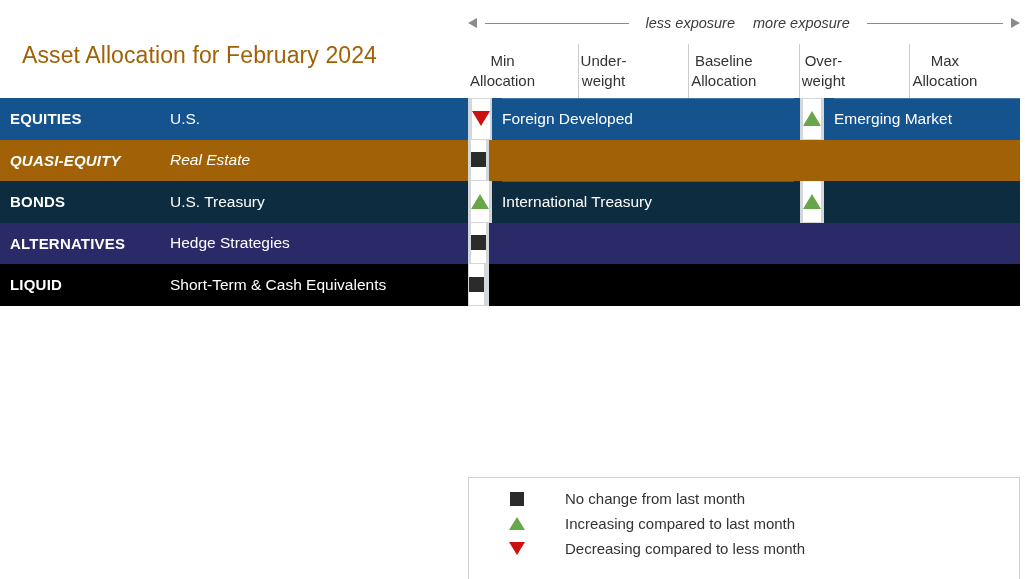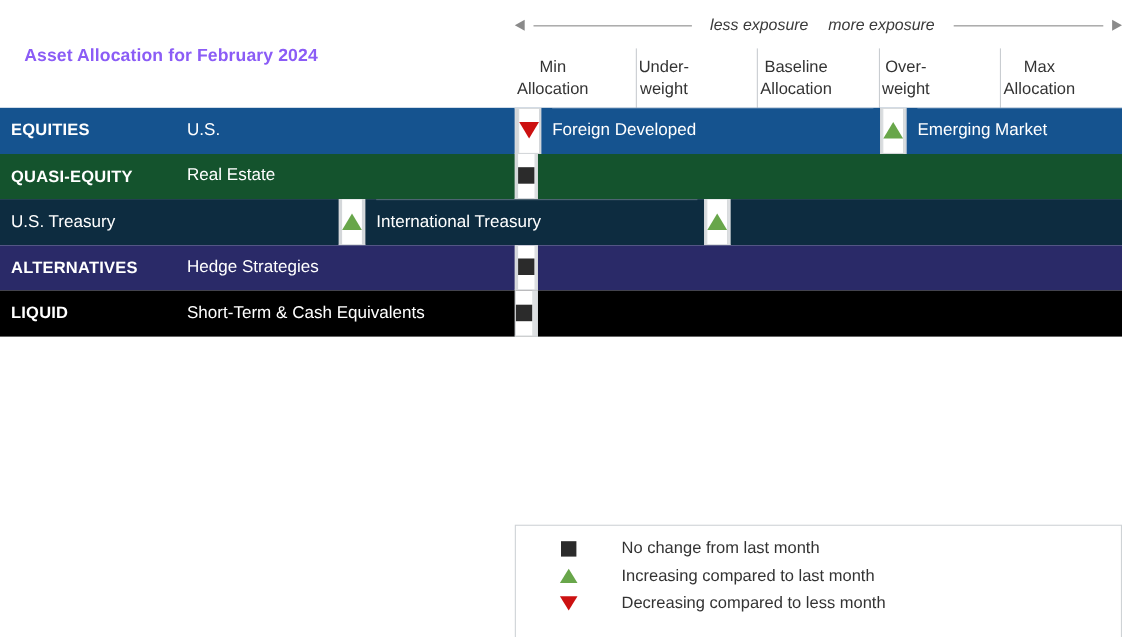--- a/index.html
+++ b/index.html
@@ -68,23 +68,23 @@
     border-top: 5.5px solid transparent;
     border-bottom: 5.5px solid transparent;
     border-left: 9px solid #8a8a8a;
   }
 
   
   .title {
     position: absolute;
     left: 22px;
     top: 42px;
-    font-size: 16px;
-    font-weight: bold;
-    color: #8b5cf6;
+    font-size: 23px;
+    font-weight: normal;
+    color: #a16207;
     letter-spacing: 0.1px;
     white-space: nowrap;
   }
 
   
   .col-headers {
     position: absolute;
     left: 468px;
     top: 44px;
     width: 552px;
@@ -322,38 +322,39 @@
                 <span class="marker down"></span>
               </div>
               <div class="cell"></div>
               <div class="cell"></div>
               <div class="cell"></div>
               <div class="cell"></div>
             </div>
           </div>
         </div>
       </div>
-      <div class="group" style="background: #14532d;">
+      <div class="group" style="background: #a16207; font-style: italic;">
         <div class="group-label">QUASI-EQUITY</div>
         <div class="group-rows">
           <div class="row">
             <div class="row-name">Real Estate</div>
             <div class="cells">
               <div class="cell"></div>
               <div class="cell"></div>
               <div class="cell">
                 <span class="marker square"></span>
               </div>
               <div class="cell"></div>
               <div class="cell"></div>
             </div>
           </div>
         </div>
       </div>
       <div class="group" style="background: rgb(13, 44, 64);">
+        <div class="group-label">BONDS</div>
         <div class="group-rows">
           <div class="row">
             <div class="row-name">U.S. Treasury</div>
             <div class="cells">
               <div class="cell"></div>
               <div class="cell"></div>
               <div class="cell">
                 <span class="marker up"></span>
               </div>
               <div class="cell"></div>

